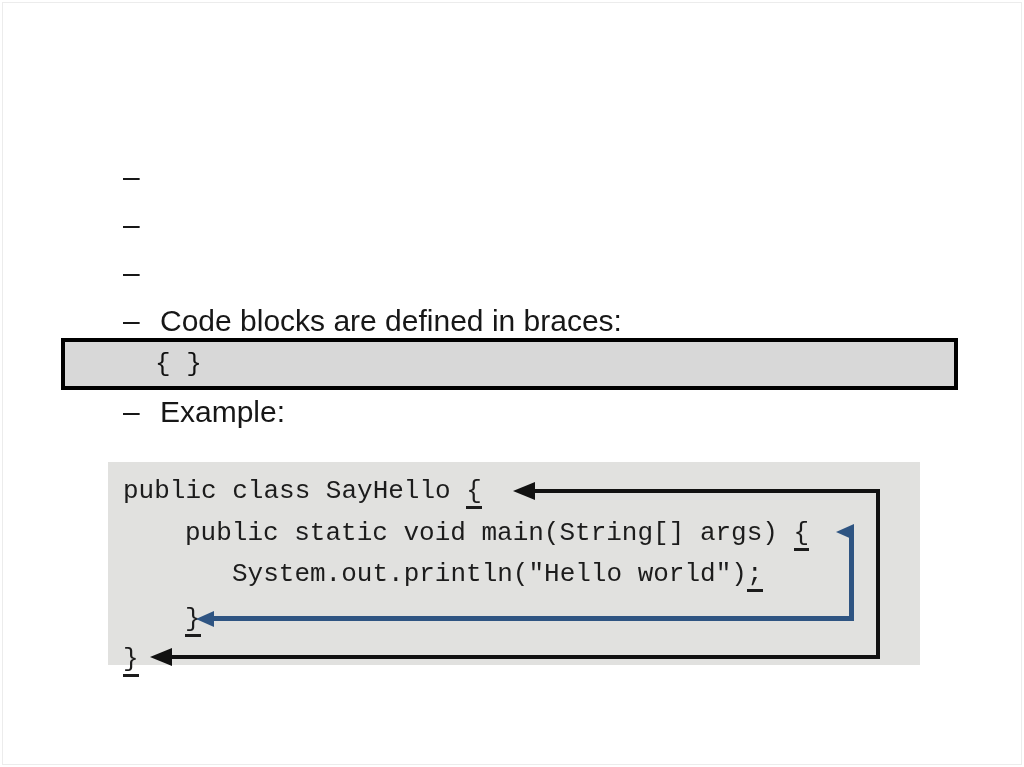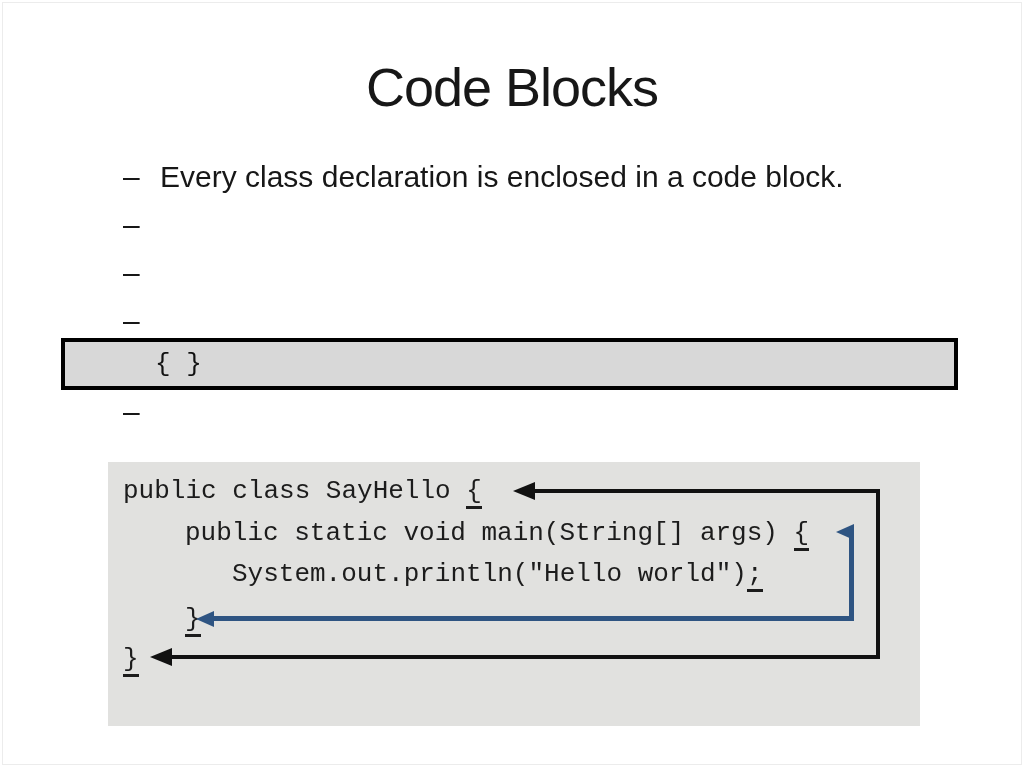--- a/index.html
+++ b/index.html
@@ -35,21 +35,21 @@
     display:flex;align-items:center;
   }
   .brace-bar .mono{
     font-family:"Liberation Mono",monospace;
     font-size:26px;line-height:44px;white-space:pre;
     padding-left:90px;color:#111;
   }
 
   
   .code-box{
-    position:absolute;left:108px;top:462px;width:812px;height:264px;
+    position:absolute;left:108px;top:462px;width:812px;height:203px;
     background:#e1e1df;
   }
   .code-line{
     position:absolute;left:15px;height:42px;line-height:42px;
     font-family:"Liberation Mono",monospace;font-size:26px;color:#1c1c1c;
     white-space:pre;
   }
   .cl1{top:8px;}
   .cl2{top:50px;}
   .cl3{top:91px;}
@@ -67,44 +67,44 @@
   .head{position:absolute;width:0;height:0;}
   .head-black{border-top:9px solid transparent;border-bottom:9px solid transparent;border-right:22px solid #111111;}
   .head-blue{border-top:8px solid transparent;border-bottom:8px solid transparent;border-right:18px solid #2e5482;}
 </style>
 </head>
 <body>
 
 <div class="slide">
   <div class="frame"></div>
 
-  <div class="title">Code Blocks</div>
 
   <div class="bullets">
     <div class="bullet">
       <span class="dash">–</span>
-      <span>Every class declaration is enclosed in a code block.</span>
     </div>
     <div class="bullet">
       <span class="dash">–</span>
     </div>
     <div class="bullet">
       <span class="dash">–</span>
     </div>
     <div class="bullet">
       <span class="dash">–</span>
+      <span>Code blocks are defined in braces:</span>
     </div>
   </div>
 
   <div class="brace-bar">
     <span class="mono">{ }</span>
   </div>
 
   <div class="example">
     <span class="dash">–</span>
+    <span>Example:</span>
   </div>
 
   <div class="code-box">
     <div class="code-line cl1 ind0"><span>public class SayHello </span><span class="u">{</span></div>
     <div class="code-line cl2 ind4"><span>public static void main(String[] args) </span><span class="u">{</span></div>
     <div class="code-line cl3 ind7"><span>System.out.println("Hello world")</span><span class="u">;</span></div>
     <div class="code-line cl4 ind4"><span class="u">}</span></div>
     <div class="code-line cl5 ind0"><span class="u">}</span></div>
   </div>
 

